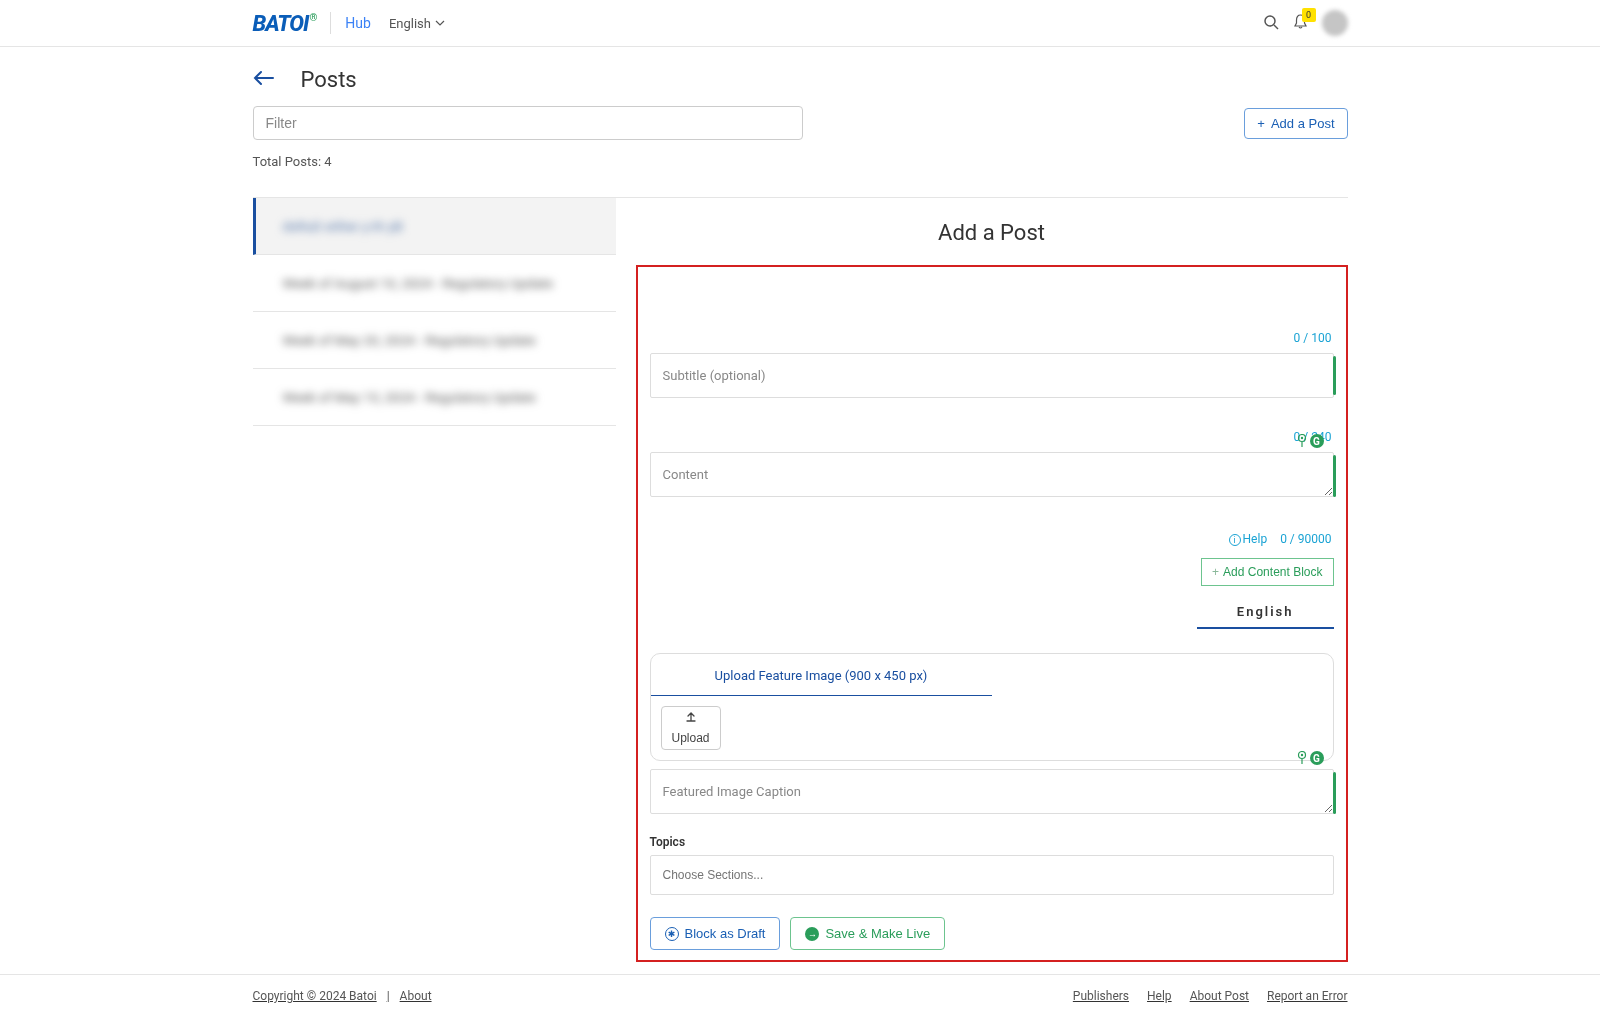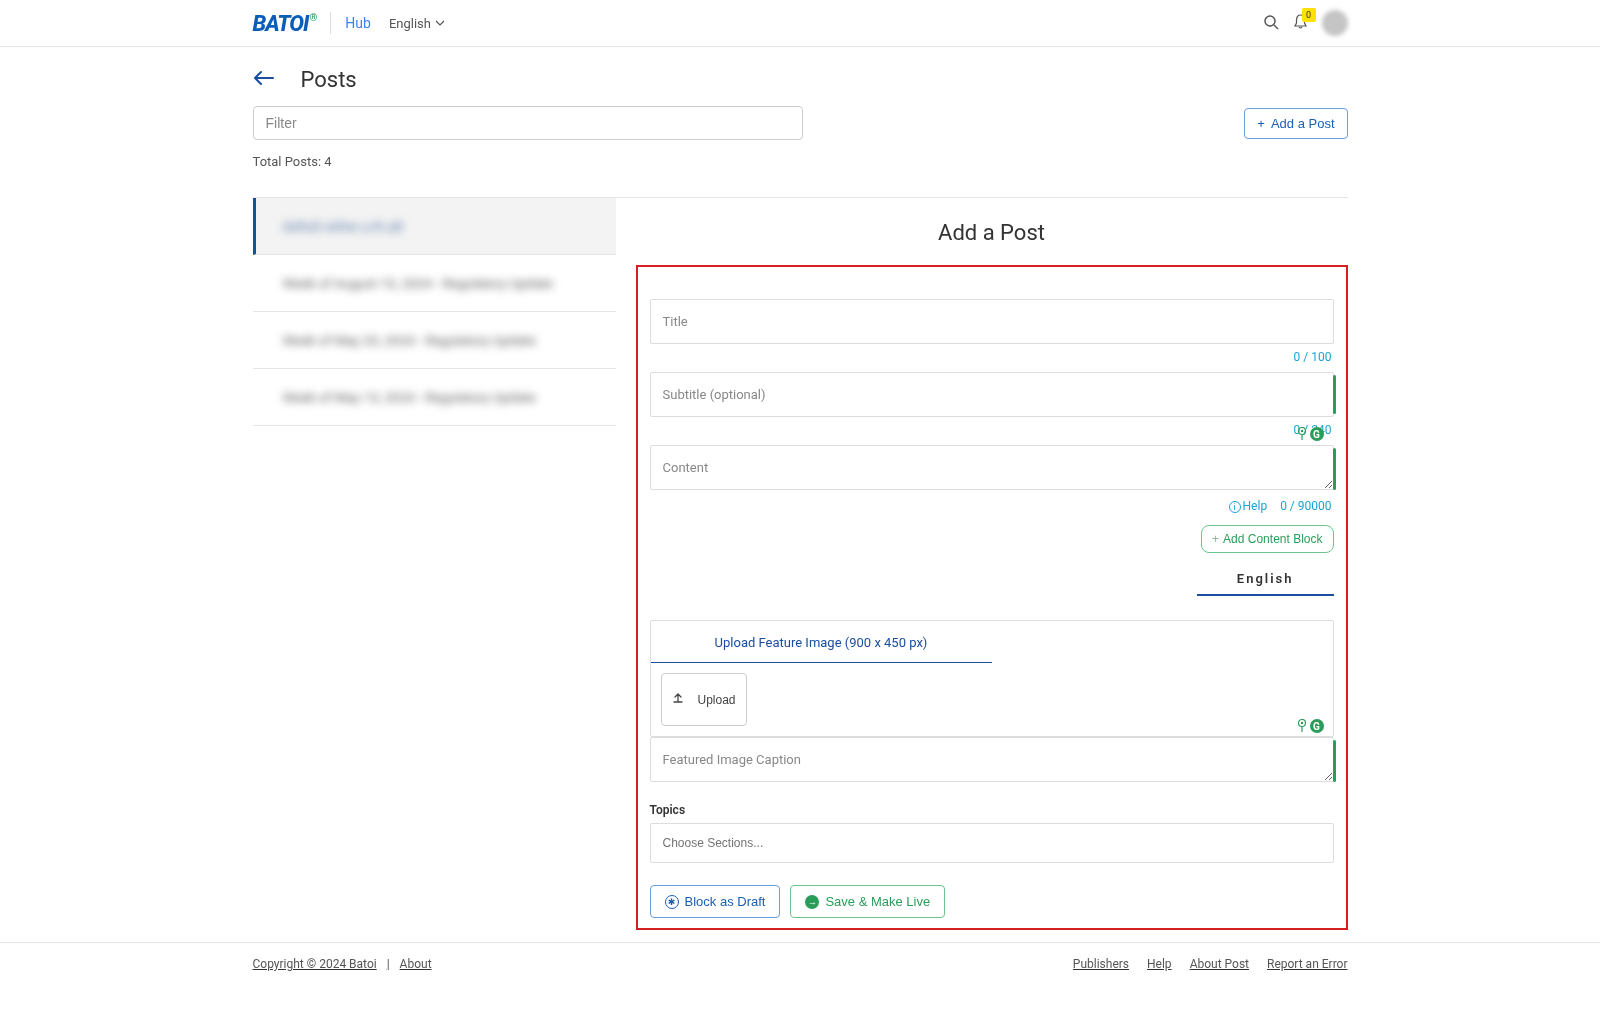--- a/index.html
+++ b/index.html
@@ -44,43 +44,43 @@
 
 
 .form-panel { flex: 1; padding-left: 20px; }
 .panel-title { text-align: center; font-size: 22px; color: #333; font-weight: 400; padding: 22px 0 20px; }
 .form-outline { border: 2px solid #d42020; padding: 32px 10px 10px; }
 .form-inner { padding: 0 2px; }
 
 .field { margin-bottom: 2px; }
 .text-input { width: 100%; padding: 14px 12px; border: 1px solid #ddd; border-radius: 2px; font-size: 13px; color: #333; font-family: inherit; }
 .text-input::placeholder { color: #888; }
-.char-count { text-align: right; color: #1aa3d4; font-size: 12px; padding: 4px 2px 8px; }
+.char-count { text-align: right; color: #1aa3d4; font-size: 12px; padding: 4px 2px 8px; margin-top: 28px; }
 .char-count .help-link { color: #1aa3d4; margin-right: 10px; cursor: pointer; }
 .char-count .help-icon-small { display: inline-block; width: 12px; height: 12px; border: 1px solid #1aa3d4; border-radius: 50%; font-size: 9px; line-height: 11px; text-align: center; vertical-align: middle; margin-right: 2px; }
 
 .input-wrap { position: relative; }
 .side-marker { position: absolute; right: -2px; top: 3px; bottom: 3px; width: 3px; background: #2a9d5a; border-radius: 2px; }
 .g-icon { width: 14px; height: 14px; border-radius: 50%; background: #2a9d5a; color: #fff; font-size: 10px; display: flex; align-items: center; justify-content: center; font-weight: bold; }
 .g-pin { width: 10px; height: 14px; color: #2a9d5a; }
 .grammarly-wrap { position: absolute; right: 10px; top: -18px; display: flex; gap: 3px; align-items: center; }
 
 .textarea-small { resize: vertical; min-height: 30px; }
 .content-block-row { text-align: right; padding: 4px 0 12px; }
-.add-content-btn { border: 1px solid #6dc48f; color: #2a9d5a; background: #fff; padding: 6px 10px; border-radius: 8px; font-size: 12px; cursor: pointer; }
+.add-content-btn { border: 1px solid #6dc48f; color: #2a9d5a; background: #fff; padding: 6px 10px; border-radius: 0; font-size: 12px; cursor: pointer; }
 .add-content-btn::before { content: "+"; margin-right: 4px; color: #8ab89a; }
 
 .lang-tab-row { text-align: right; margin-bottom: 24px; }
 .lang-tab { display: inline-block; padding: 6px 40px 8px; border-bottom: 2px solid #1a4fa0; color: #333; font-size: 13px; font-weight: 600; letter-spacing: 2px; }
 
-.upload-box { border: 1px solid #ddd; border-radius: 2px; padding: 0; margin-bottom: 0; }
+.upload-box { border: 1px solid #ddd; border-radius: 10px; padding: 0; margin-bottom: 8px; }
 .upload-label-row { border-bottom: 1px solid #1a4fa0; padding: 14px 12px 12px; color: #1a4fa0; font-size: 13px; width: 50%; position: relative; left: 0; }
 .upload-label-row .label-text { display: block; text-align: center; }
 .upload-btn-row { padding: 10px; }
-.upload-btn { border: 1px solid #ccc; background: #fff; padding: 18px 10px; border-radius: 4px; font-size: 12px; cursor: pointer; display: inline-flex; align-items: center; gap: 14px; color: #444; }
+.upload-btn { border: 1px solid #ccc; background: #fff; padding: 4px 10px; border-radius: 4px; font-size: 12px; cursor: pointer; display: inline-flex; align-items: center; gap: 5px; color: #444; flex-direction: column; }
 
 .topics-label { font-size: 12px; font-weight: 600; color: #333; margin-bottom: 6px; }
 .topics-input { width: 100%; padding: 12px; border: 1px solid #ddd; border-radius: 2px; font-size: 12px; color: #888; margin-bottom: 22px; }
 
 .action-row { display: flex; gap: 10px; }
 .action-btn { padding: 8px 14px; border-radius: 4px; font-size: 13px; cursor: pointer; display: flex; align-items: center; gap: 6px; }
 .draft-btn { border: 1px solid #6a9edc; color: #1a5fb4; background: #fff; }
 .live-btn { border: 1px solid #6dc48f; color: #2a9d5a; background: #fff; }
 .circle-icon { width: 14px; height: 14px; border-radius: 50%; display: inline-flex; align-items: center; justify-content: center; font-size: 9px; }
 .draft-btn .circle-icon { border: 1.5px solid #1a5fb4; color: #1a5fb4; }
@@ -172,23 +172,20 @@
       </div>
     </div>
 
     <div class="form-panel">
       <div class="panel-title">Add a Post</div>
 
       <div class="form-outline">
         <div class="form-inner">
 
           
-          <div class="field">
-            <input class="text-input" placeholder="Title" style="">
-          </div>
           <div class="char-count">0 / 100</div>
 
           
           <div class="field input-wrap">
             <input class="text-input" placeholder="Subtitle (optional)" style="">
             <div class="side-marker"></div>
           </div>
           <div class="char-count">0 / 240</div>
 
           

